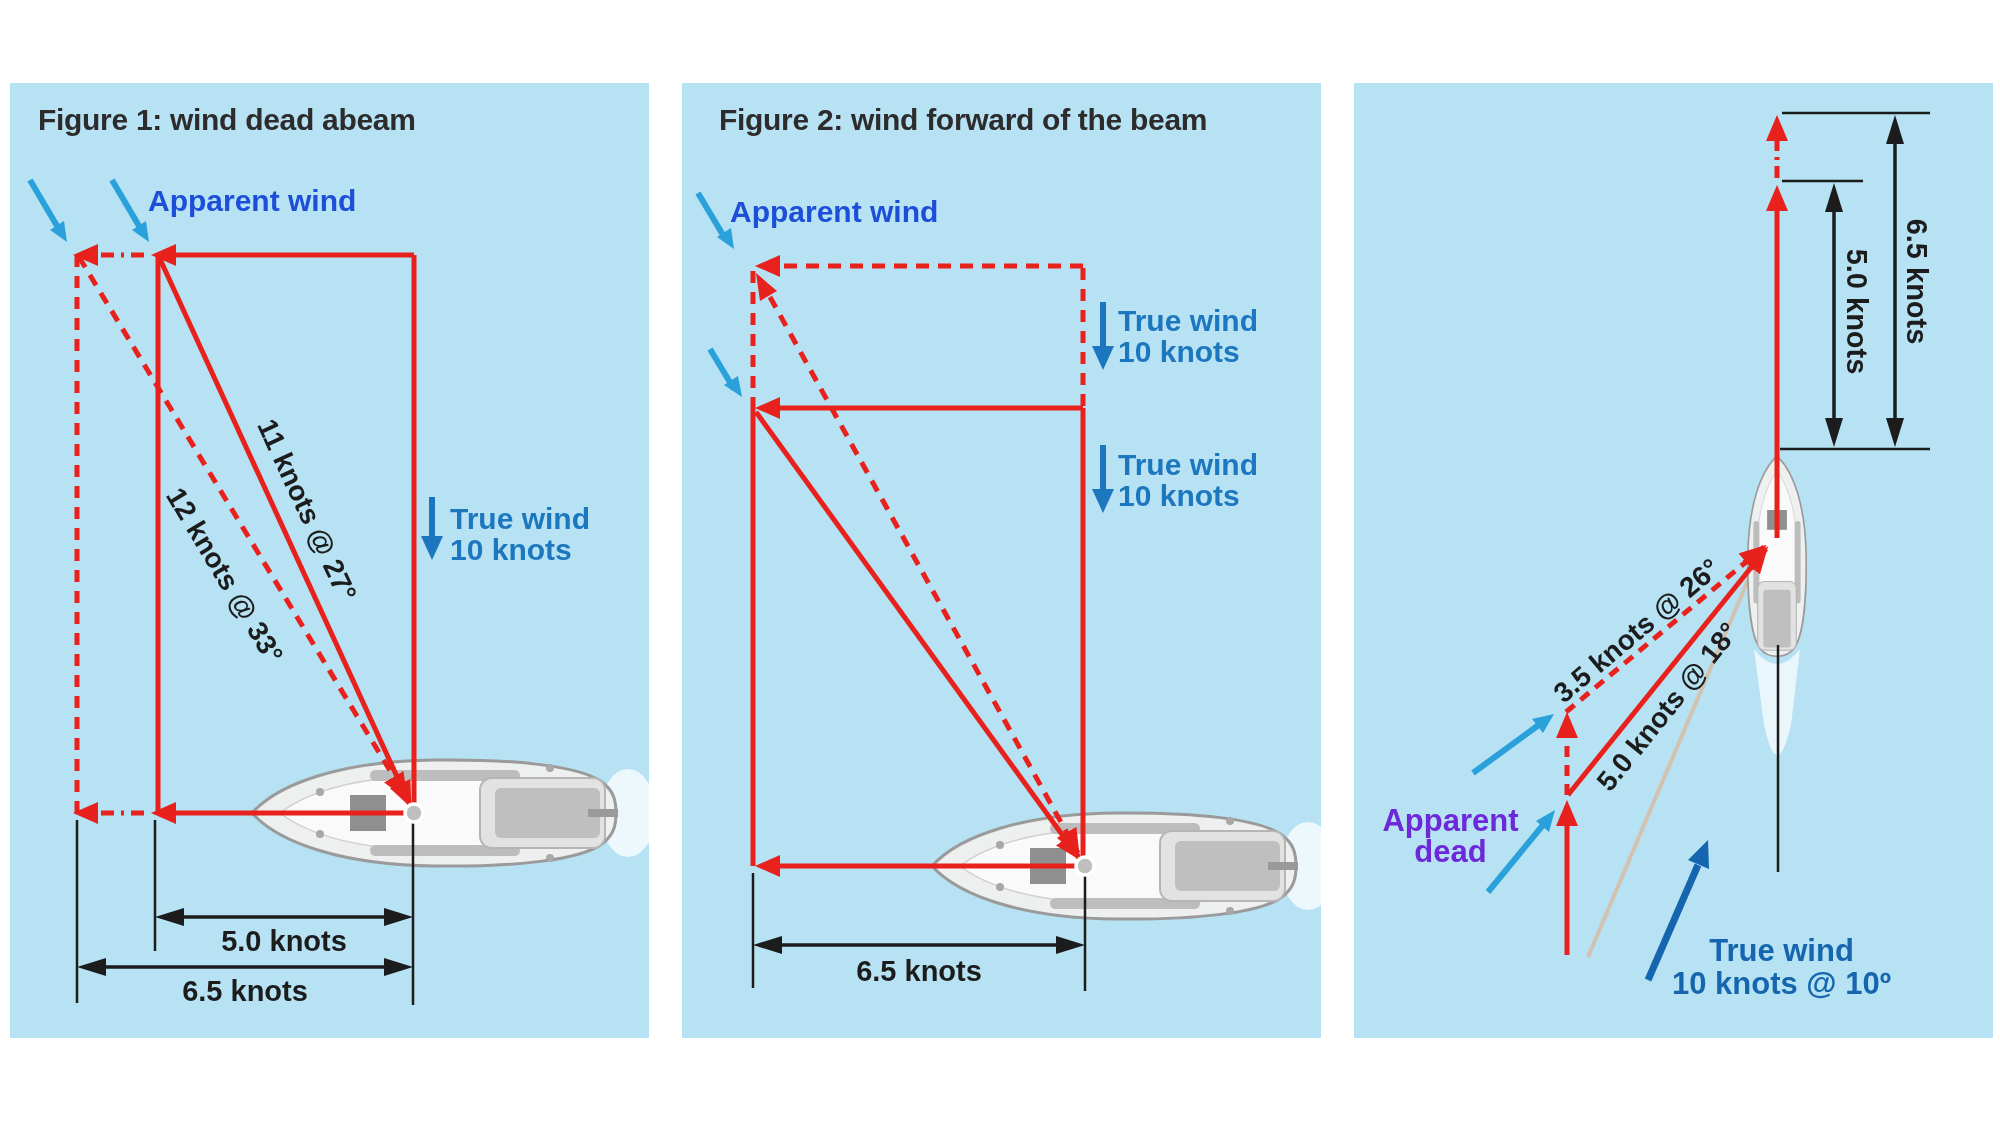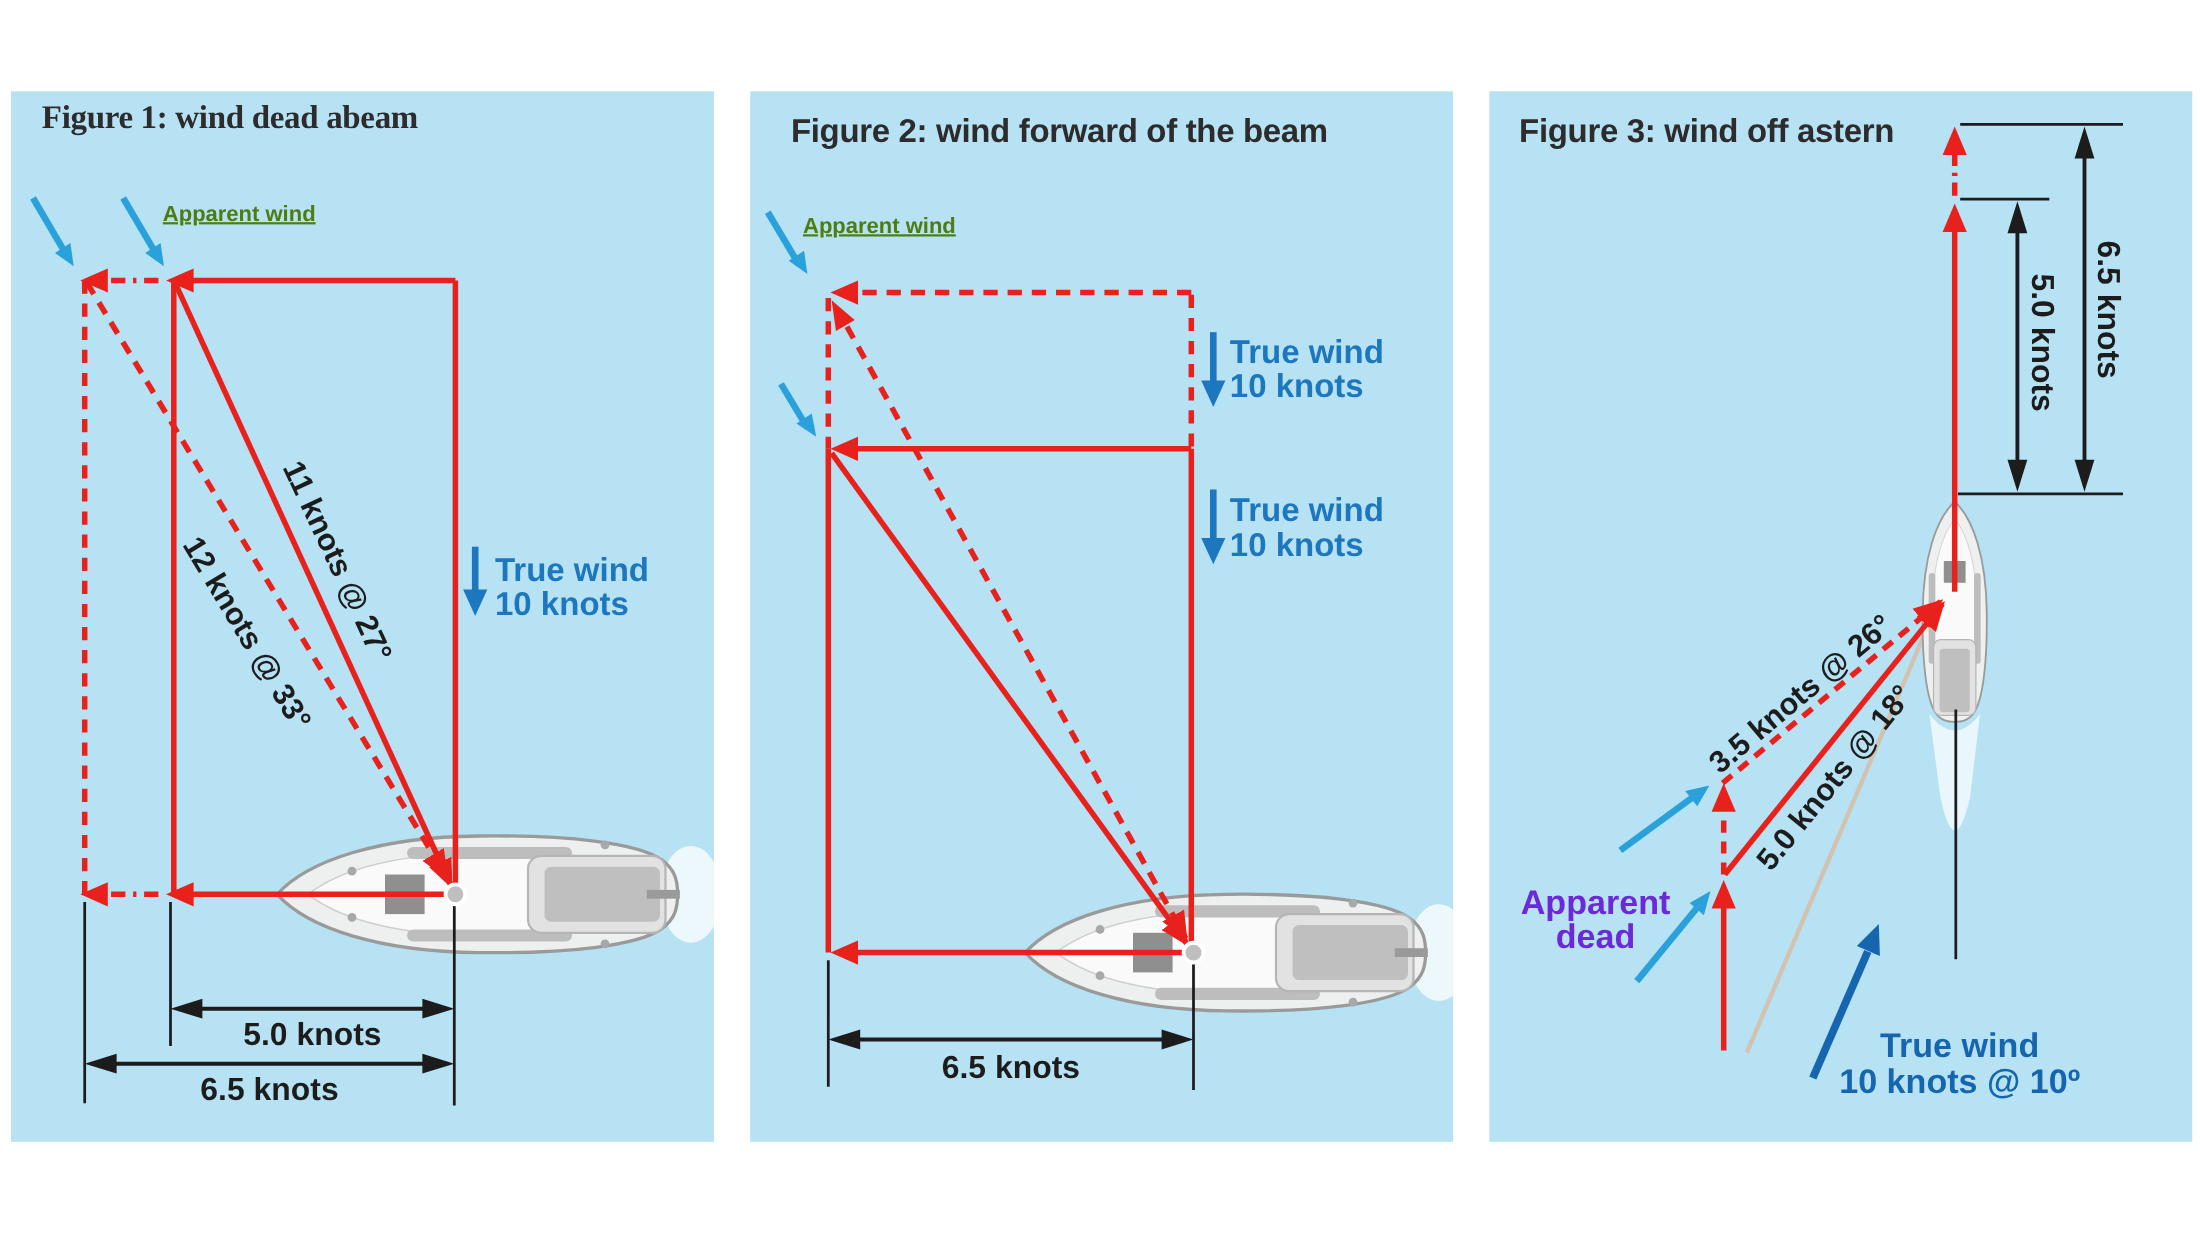--- a/index.html
+++ b/index.html
@@ -2,21 +2,21 @@
 <html><head>
 <meta charset="utf-8">
 <style>
   html,body{margin:0;padding:0;background:#ffffff;}
   body{width:2000px;height:1125px;position:relative;overflow:hidden;
        font-family:"Liberation Sans", sans-serif;}
   .panel{position:absolute;top:83px;width:639px;height:955px;background:#b6e2f4;}
   .panel svg{position:absolute;left:0;top:0;}
   .txt{position:absolute;white-space:nowrap;}
   .title{font-size:30px;font-weight:600;color:#2d2b2c;letter-spacing:-0.3px;}
-  .app{font-size:20px;font-weight:bold;color:#4d7c0f;text-decoration:underline;}
+  .app{font-size:30px;font-weight:bold;color:#1d4ed8;}
   .true{font-size:30px;font-weight:bold;color:#1c77be;line-height:31px;}
   .true3{font-size:31px;font-weight:bold;color:#1566ae;line-height:33px;text-align:center;}
   .app3{font-size:31px;font-weight:bold;color:#6d28d9;line-height:31px;text-align:center;}
   .dim{font-size:29px;font-weight:bold;color:#1c1c1c;text-align:center;}
   .diag{font-size:28px;font-weight:bold;color:#1c1c1c;text-align:center;}
   .rot90{transform:rotate(90deg);}
 </style>
 </head>
 <body>
 
@@ -83,21 +83,21 @@
       <polygon points="57,159 40,147 54,138" fill="#2aa1da"></polygon>
       <line x1="102" y1="97" x2="132" y2="148" stroke="#2aa1da" stroke-width="6"></line>
       <polygon points="139,159 122,147 136,138" fill="#2aa1da"></polygon>
       <line x1="422" y1="414" x2="422" y2="458" stroke="#1c77be" stroke-width="6"></line>
       <polygon points="422,477 411,453 433,453" fill="#1c77be"></polygon>
     </g>
 
     <circle cx="404" cy="730" r="9" fill="#bfbfbf" stroke="#ffffff" stroke-width="3.5"></circle>
   </svg>
 
-  <div class="txt title" style="left:28px;top:7px;font-family:Liberation Serif, serif;">Figure 1: wind dead abeam</div>
+  <div class="txt title" style="left:28px;top:20px;">Figure 1: wind dead abeam</div>
   <div class="txt app" style="left:138px;top:101px;">Apparent wind</div>
   <div class="txt true" style="left:440px;top:420px;">
     <div>True wind</div>
     <div>10 knots</div>
   </div>
   <div class="txt diag" style="left:200px;top:408px;width:190px;transform:rotate(65deg);">11 knots @ 27°</div>
   <div class="txt diag" style="left:117px;top:473px;width:190px;transform:rotate(59deg);">12 knots @ 33°</div>
   <div class="txt dim" style="left:174px;top:842px;width:200px;">5.0 knots</div>
   <div class="txt dim" style="left:135px;top:892px;width:200px;">6.5 knots</div>
 </div>
@@ -230,21 +230,20 @@
     <g>
       <line x1="119" y1="690" x2="186" y2="641" stroke="#2aa1da" stroke-width="6"></line>
       <polygon points="200,631 189,650 178,636" fill="#2aa1da"></polygon>
       <line x1="134" y1="809" x2="189" y2="742" stroke="#2aa1da" stroke-width="6"></line>
       <polygon points="201,727 195,749 182,738" fill="#2aa1da"></polygon>
       <line x1="294" y1="897" x2="344" y2="782" stroke="#1566ae" stroke-width="7"></line>
       <polygon points="354,757 355,786 334,777" fill="#1566ae"></polygon>
     </g>
   </svg>
 
-  <div class="txt title" style="left:27px;top:20px;">Figure 3: wind off astern</div>
   <div class="txt dim rot90" style="left:482px;top:182px;width:160px;">6.5 knots</div>
   <div class="txt dim rot90" style="left:422px;top:212px;width:160px;">5.0 knots</div>
   <div class="txt diag" style="left:178px;top:532px;width:210px;transform:rotate(-40deg);">3.5 knots @ 26°</div>
   <div class="txt diag" style="left:209px;top:608px;width:210px;transform:rotate(-51deg);">5.0 knots @ 18°</div>
   <div class="txt app3" style="left:14px;top:722px;width:165px;">
     <div>Apparent</div>
     <div>dead</div>
   </div>
   <div class="txt true3" style="left:295px;top:851px;width:265px;">
     <div>True wind</div>

